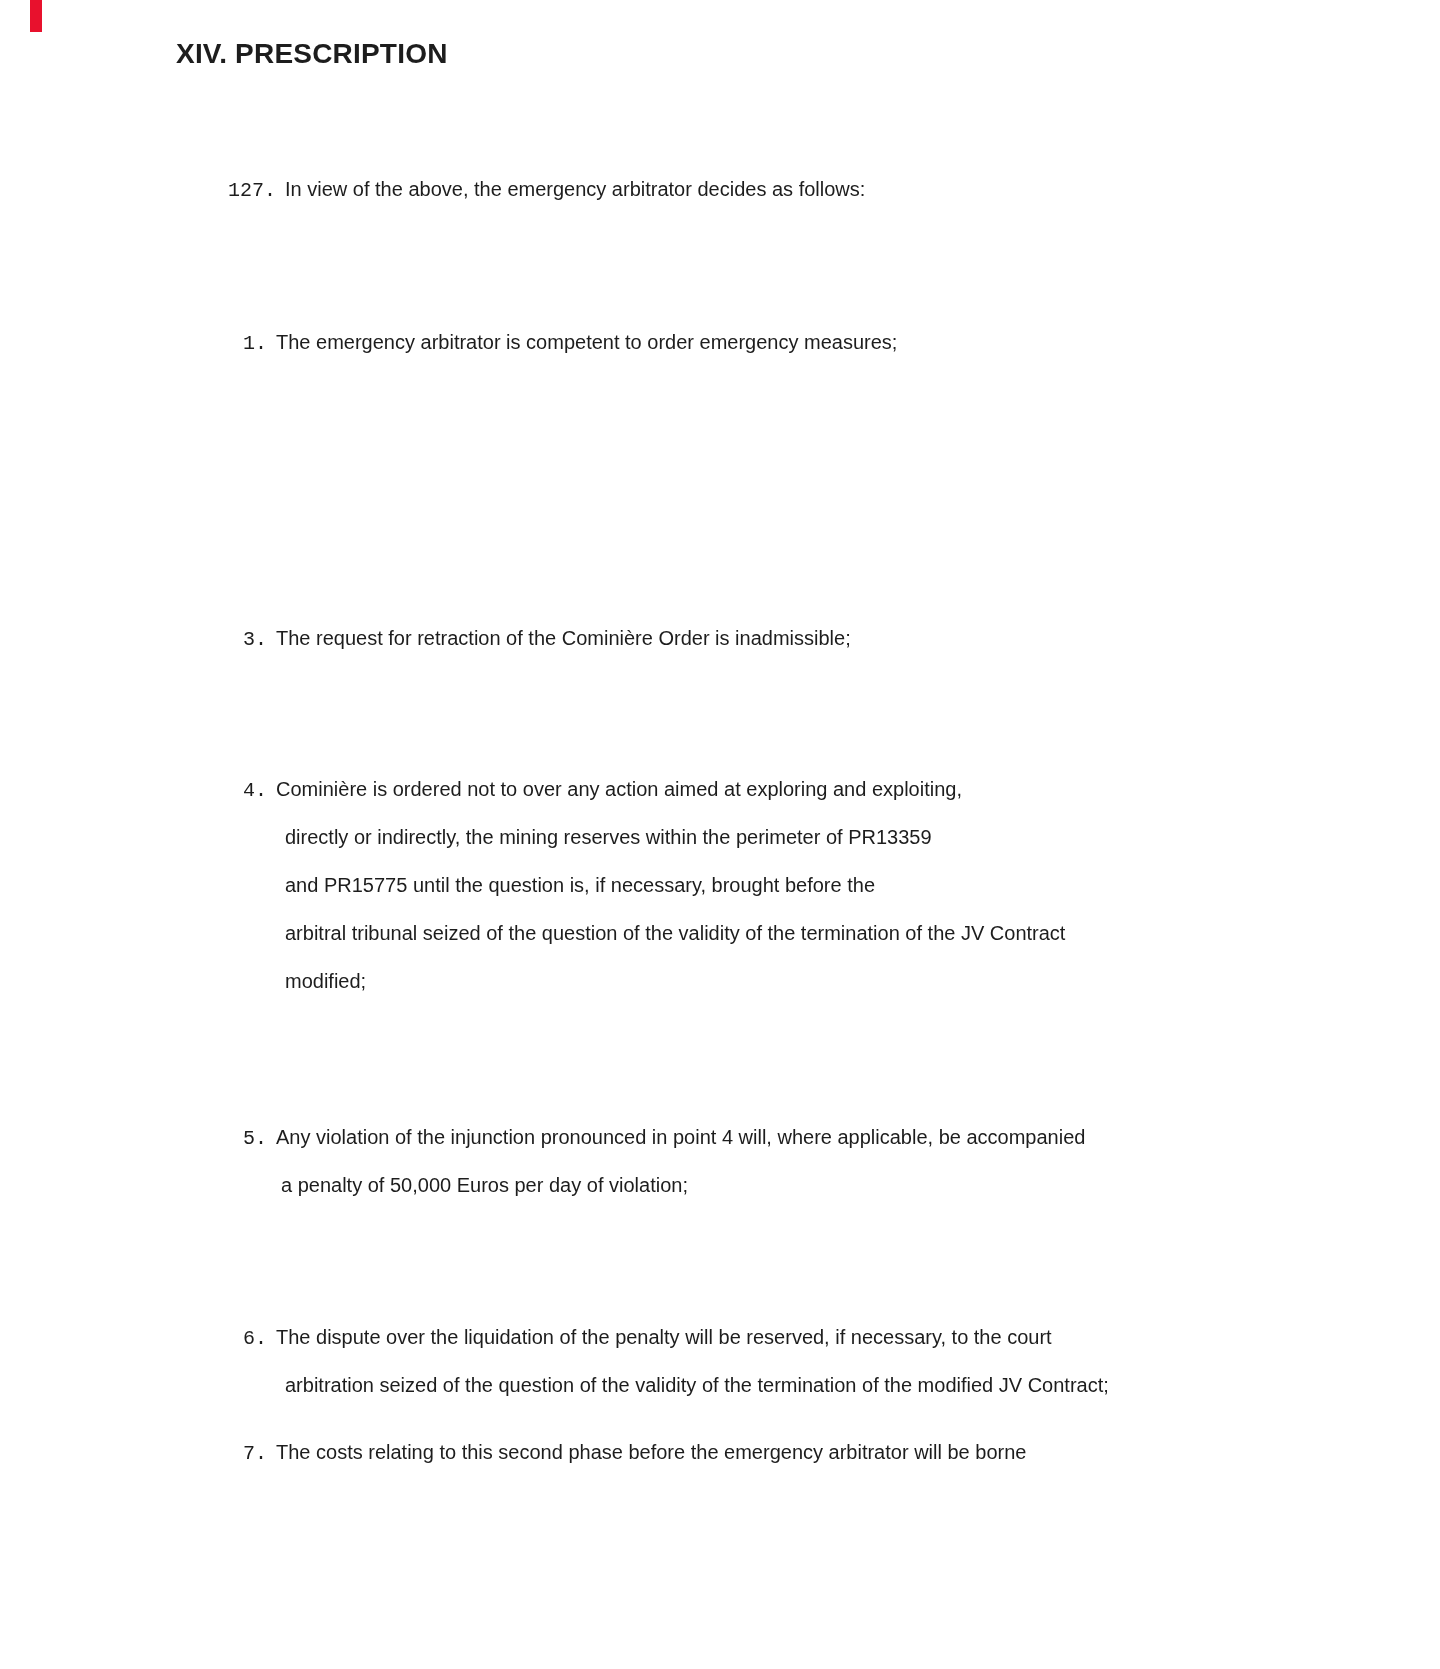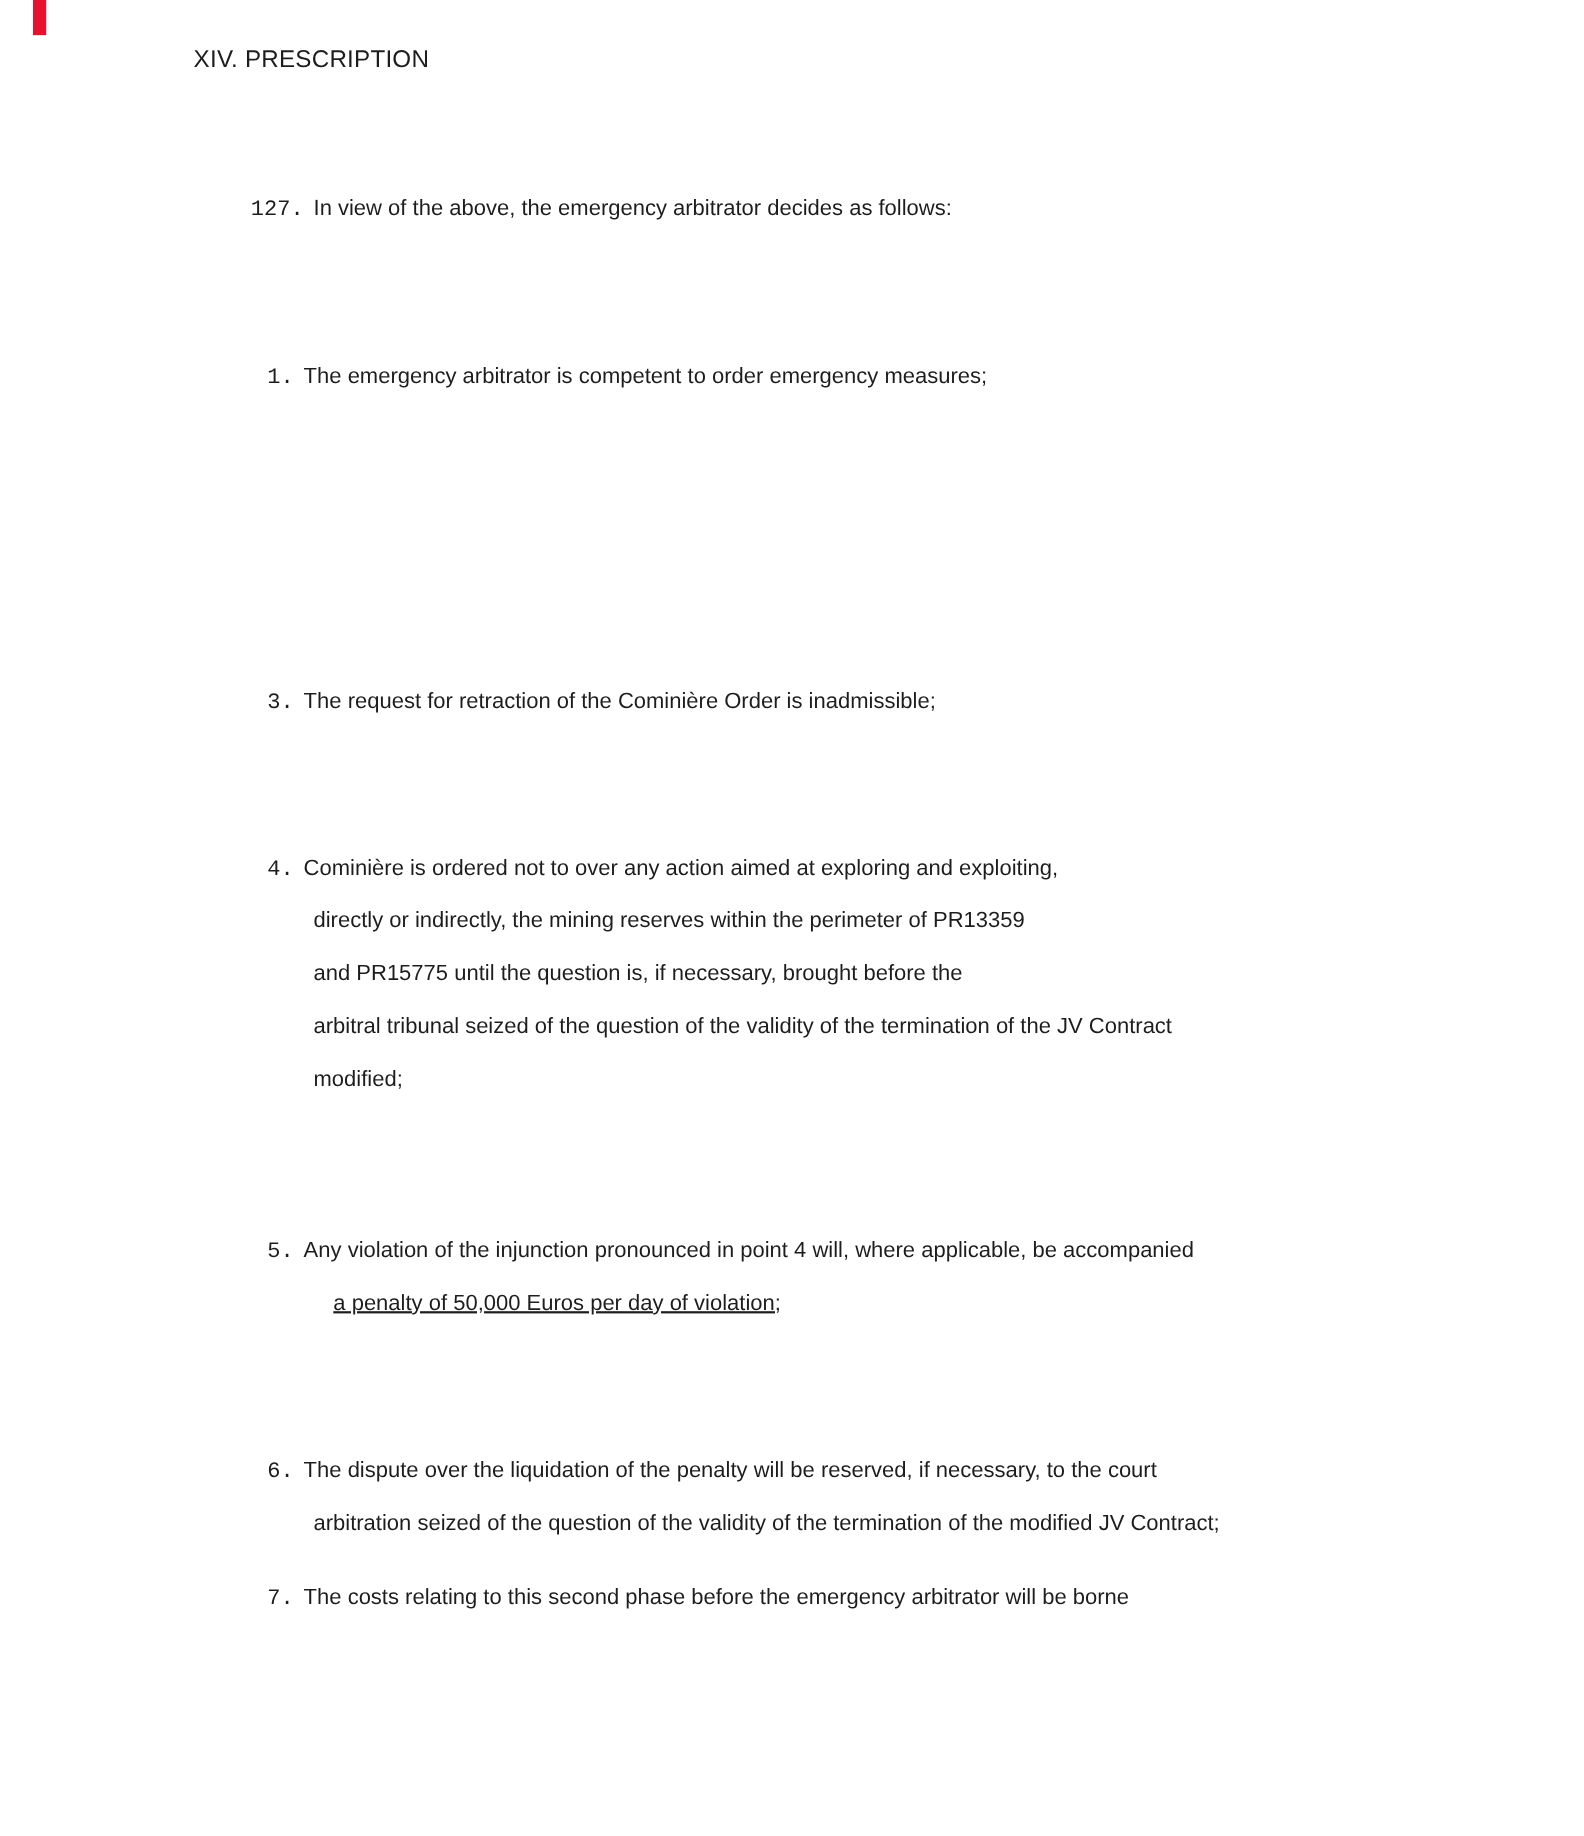--- a/index.html
+++ b/index.html
@@ -21,23 +21,23 @@
     left: 30px;
     top: 0px;
     width: 12px;
     height: 32px;
     background: #e8112d;
   }
   .heading {
     position: absolute;
     left: 176px;
     top: 40px;
-    font-size: 22px;
+    font-size: 28px;
     line-height: 28px;
-    font-weight: normal;
+    font-weight: bold;
     letter-spacing: 0.2px;
     white-space: nowrap;
   }
   .line {
     position: absolute;
     font-size: 20px;
     line-height: 24px;
     white-space: nowrap;
   }
   .num {
@@ -49,21 +49,21 @@
   
   .d1l0 { left: 243px; top: 330px; }
   .d2l0 { left: 243px; top: 475px; }
   .d3l0 { left: 243px; top: 626px; }
   .d4l0 { left: 243px; top: 777px; }
   .d4l1 { left: 285px; top: 825px; }
   .d4l2 { left: 285px; top: 873px; }
   .d4l3 { left: 285px; top: 921px; }
   .d4l4 { left: 285px; top: 969px; }
   .d5l0 { left: 243px; top: 1125px; }
-  .d5l1 { left: 303px; top: 1173px; text-decoration: underline; }
+  .d5l1 { left: 281px; top: 1173px; }
   .d6l0 { left: 243px; top: 1325px; }
   .d6l1 { left: 285px; top: 1373px; text-align: right; }
   .d7l0 { left: 243px; top: 1440px; }
   .d7l1 { left: 285px; top: 1488px; }
 </style>
 </head>
 <body>
 
 <div id="page">
 

